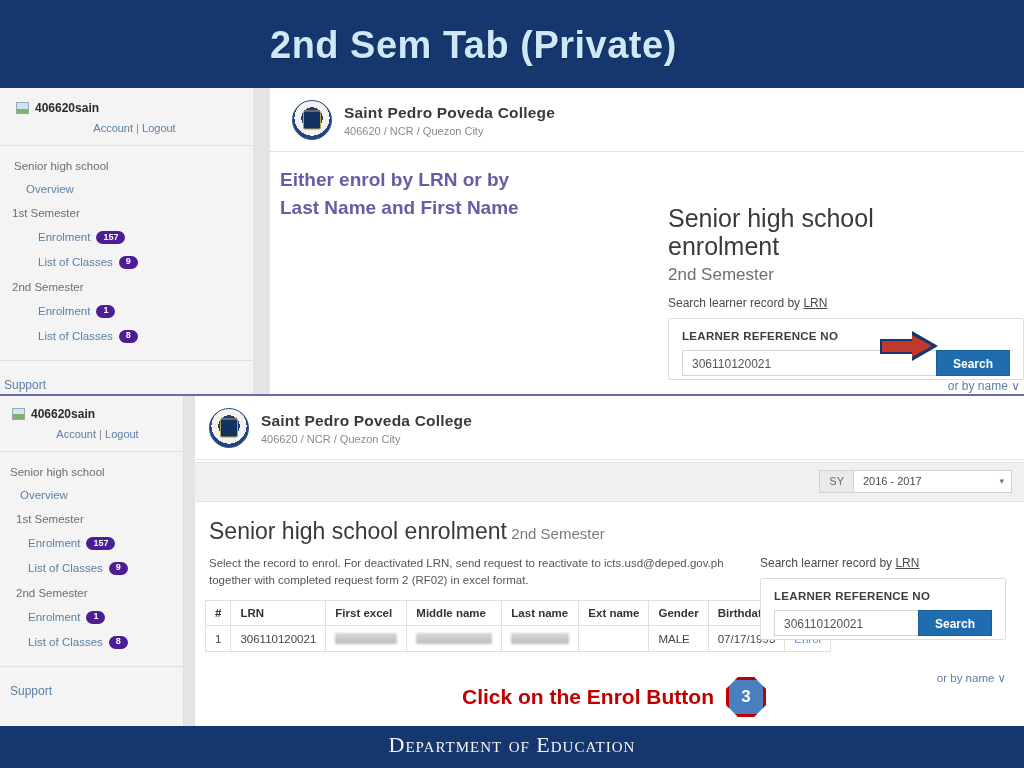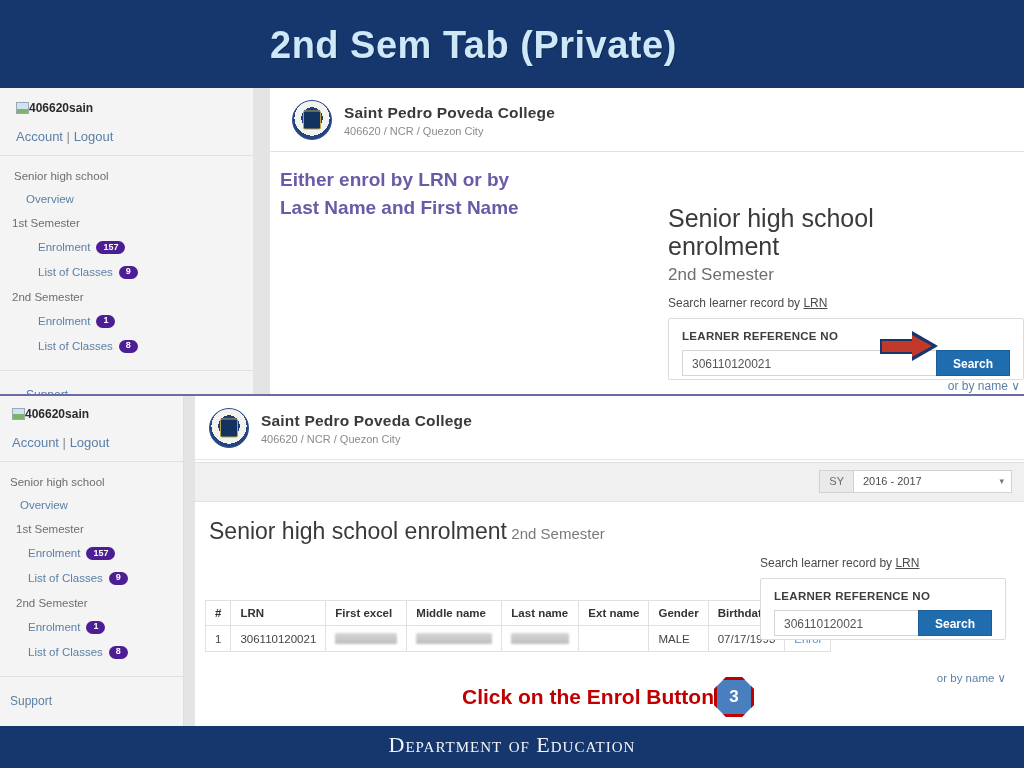--- a/index.html
+++ b/index.html
@@ -64,45 +64,45 @@
     position: absolute; left: 270px; top: 0; width: 754px; height: 307px;
     background: #ffffff;
   }
   .divider-line {
     position: absolute; left: 0; top: 394px; width: 1024px; height: 2px;
     background: #6b6ba8;
   }
 
   
   .sb-user {
-    display: flex; align-items: center; gap: 0;
+    display: flex; align-items: center; gap: 6px;
     font-size: 12px; font-weight: bold; color: #2b2b2b;
   }
   .sb-avatar {
     width: 13px; height: 12px;
     background: linear-gradient(#cfe3f2 55%, #7fb36a 55%);
     border: 1px solid #9aa8b5;
     box-sizing: border-box;
   }
-  .sb-acct { font-size: 13px; color: #5b7fa6; margin-top: 14px; }
+  .sb-acct { font-size: 11px; color: #5b7fa6; margin-top: 7px; text-align: center; }
   .sb-acct .sep { color: #8a8a8a; }
   .sb-rule { height: 1px; background: #e0e0e0; margin: 11px 0 9px 0; }
   .sb-group { font-size: 11.5px; color: #6e6e6e; padding: 5px 0 5px 14px; }
   .sb-link  { font-size: 11.5px; color: #5b7fa6; padding: 6px 0 6px 26px; }
   .sb-sub   { font-size: 11.5px; color: #6e6e6e; padding: 6px 0 6px 12px; }
   .sb-item  { font-size: 11.5px; color: #5b7fa6; padding: 6px 0 6px 38px; display: flex; align-items: center; gap: 6px;}
   .badge {
     display: inline-block;
     background: #4c1d95; color: #fff;
     font-size: 9px; font-weight: bold;
     border-radius: 9px;
     padding: 1.5px 7px;
     line-height: 1.1;
   }
-  .sb-support { font-size: 12px; color: #5b7fa6; padding: 8px 0 0 26px; }
+  .sb-support { font-size: 12px; color: #5b7fa6; padding: 8px 0 0 4px; }
 
   
   .school-head {
     display: flex; align-items: center; gap: 12px;
     padding: 12px 0 11px 22px;
     border-bottom: 1px solid #e3e3e3;
   }
   .seal {
     width: 38px; height: 38px; border-radius: 50%;
     background: radial-gradient(circle at 50% 45%, #1f3f7a 0 38%, #f2f2ee 38% 62%, #24447f 62% 100%);
@@ -174,21 +174,21 @@
     position: absolute; left: 32px; top: 4px;
     width: 0; height: 0;
     border-top: 11px solid transparent;
     border-bottom: 11px solid transparent;
     border-left: 20px solid #c0392b;
   }
 
   
   .callout {
     position: absolute;
-    display: flex; align-items: center; 
+    display: flex; align-items: center; gap: 12px;
     color: #c00000; font-weight: bold;
   }
   .callout .ctext { font-size: 21px; white-space: nowrap; }
   .octagon {
     width: 34px; height: 34px;
     background: #4a7fbf;
     border: 3px solid #c00000;
     clip-path: polygon(30% 0%, 70% 0%, 100% 30%, 100% 70%, 70% 100%, 30% 100%, 0% 70%, 0% 30%);
     color: #ffffff; font-size: 17px; font-weight: bold;
     display: flex; align-items: center; justify-content: center;
@@ -415,20 +415,21 @@
             <span>2016 - 2017</span>
             <span class="sy-caret">▾</span>
           </div>
         </div>
       </div>
 
       <div class="enrol2-title">
         <span class="big">Senior high school enrolment</span>
         <span class="small">2nd Semester</span>
       </div>
+      <div class="enrol2-desc">Select the record to enrol. For deactivated LRN, send request to reactivate to icts.usd@deped.gov.ph together with completed request form 2 (RF02) in excel format.</div>
 
       <table class="tbl">
         <thead>
           <tr>
             <th>#</th>
             <th>LRN</th>
             <th>First excel</th>
             <th>Middle name</th>
             <th>Last name</th>
             <th>Ext name</th>

